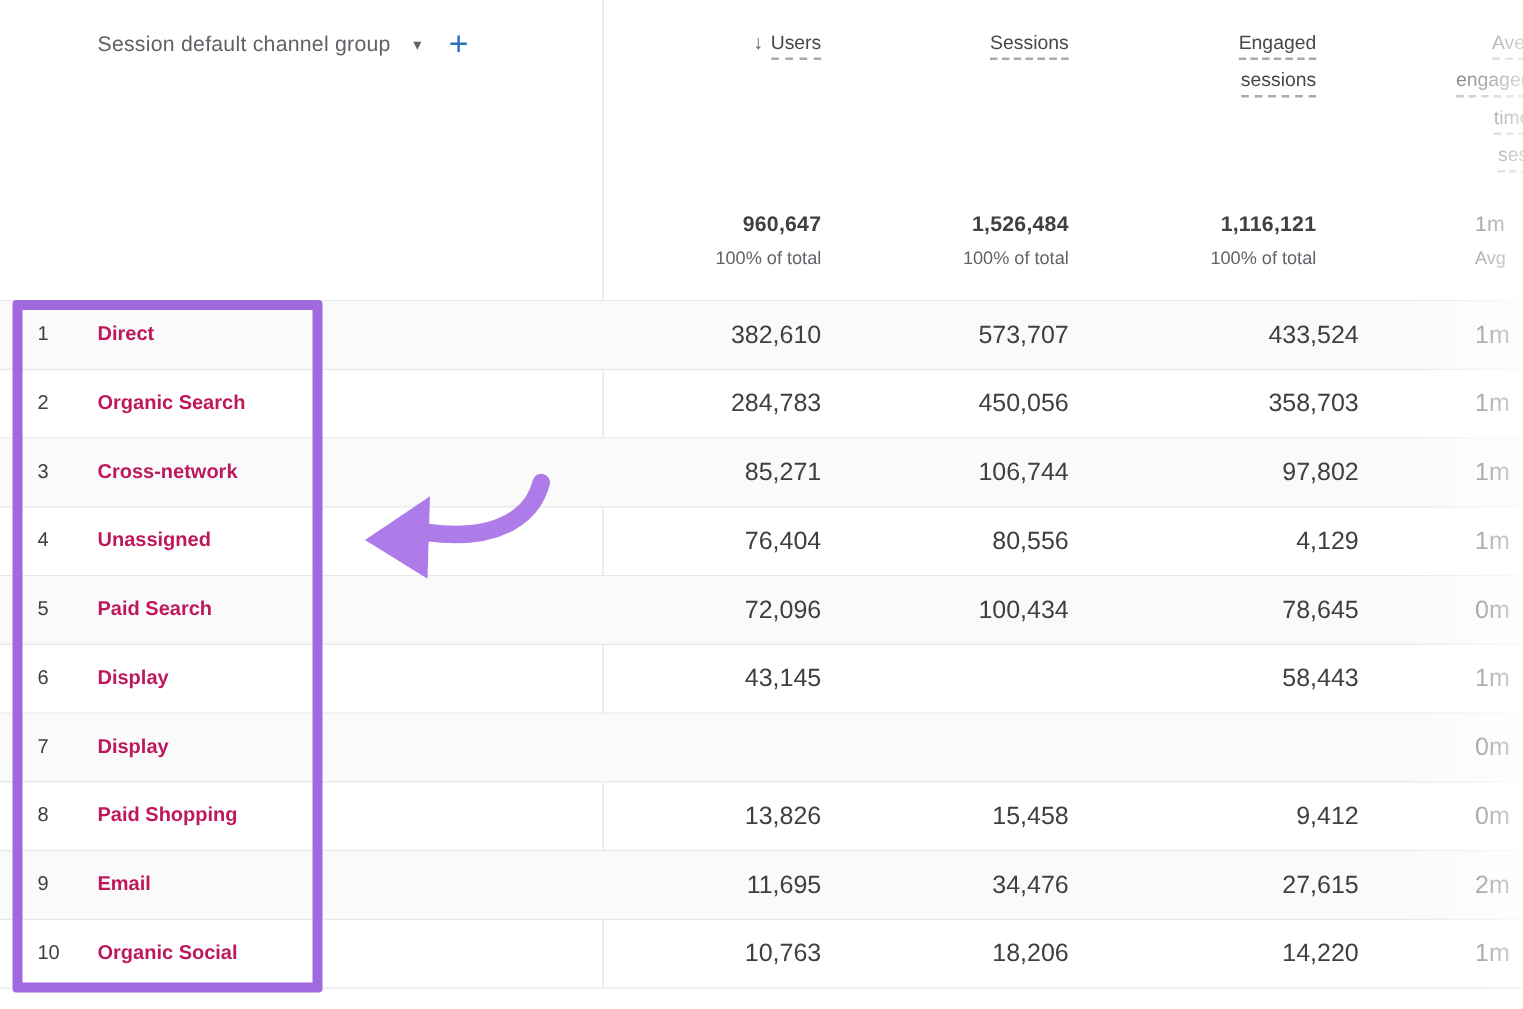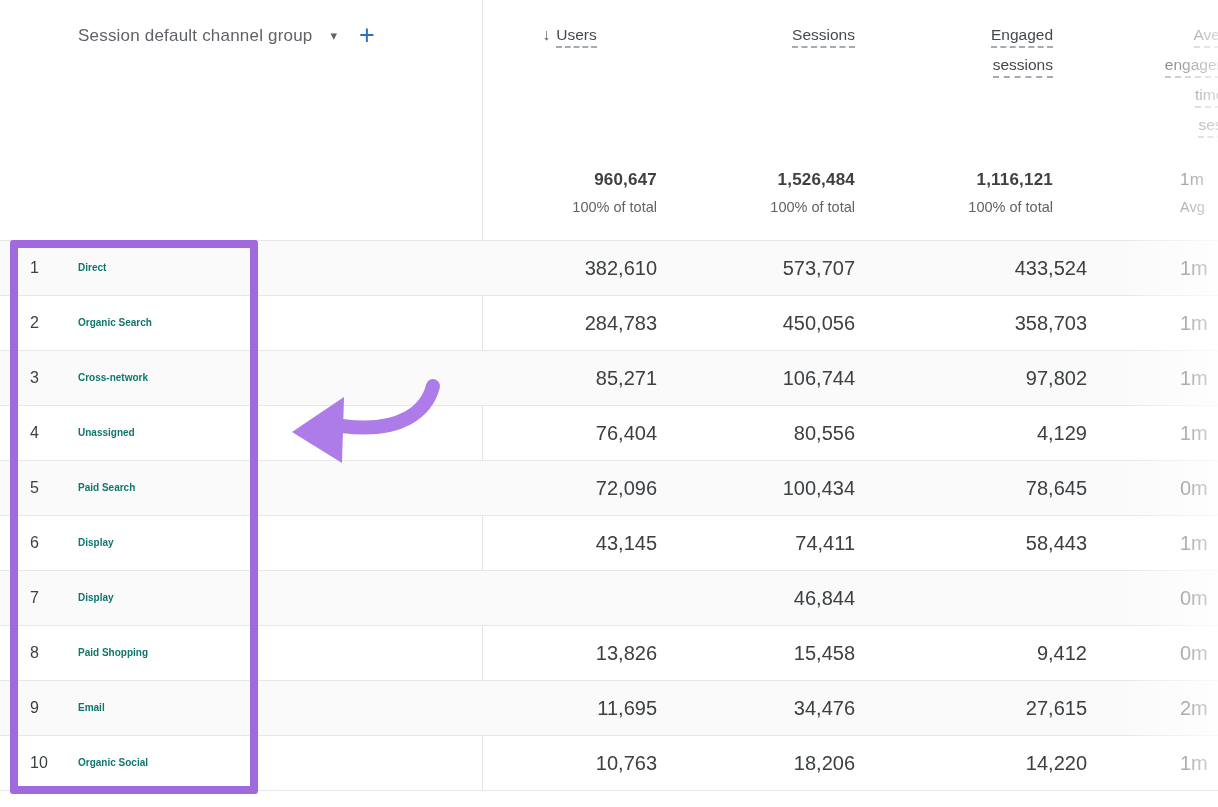--- a/index.html
+++ b/index.html
@@ -13,42 +13,42 @@
   
   .dim-header{position:absolute;left:78px;top:22px;display:flex;align-items:center;gap:14px;}
   .dim-label{font-size:17px;color:#5f6368;letter-spacing:.2px;}
   .caret{font-size:13px;color:#5f6368;margin-left:4px;cursor:pointer;}
   .plus-btn{font-size:27px;font-weight:500;color:#2e6fc0;background:none;border:none;
     padding:0;line-height:1;cursor:pointer;margin-left:8px;}
 
   
   .colh{position:absolute;top:20px;text-align:right;font-size:15.5px;color:#45494d;line-height:30px;}
   .colh .dash{display:inline-block;border-bottom:2px dashed #a6abb0;padding-bottom:2px;line-height:1.25;}
-  .colh.users{left:482px;width:175px;text-align:center;}
+  .colh.users{left:482px;width:175px;}
   .colh.sessions{left:680px;width:175px;}
   .colh.engaged{left:878px;width:175px;}
   .colh.avg{left:1076px;width:175px;}
   .sort-arrow{color:#5f6368;font-size:16px;margin-right:6px;}
 
   
   .total{position:absolute;top:170px;text-align:right;}
   .total .num{font-size:17px;font-weight:700;color:#404040;letter-spacing:.2px;}
   .total .sub{font-size:14.5px;color:#5f6368;margin-top:9px;}
   .total.users{left:482px;width:175px;}
   .total.sessions{left:680px;width:175px;}
   .total.engaged{left:878px;width:175px;}
   .total.avg{left:1076px;width:175px;text-align:left;padding-left:104px;box-sizing:content-box;}
   .total.avg .num{font-weight:400;color:#4a4e52;}
 
   
   .rows{position:absolute;left:0;top:240px;width:1218px;border-top:1px solid #e7e7e7;}
   .row{position:relative;height:54px;border-bottom:1px solid #e7e7e7;}
   .row:nth-child(odd){background:#fafafa;}
   .row .rank{position:absolute;left:30px;top:0;line-height:54px;font-size:16px;color:#3c4043;}
-  .row .channel{position:absolute;left:78px;top:0;line-height:54px;font-size:10px;font-weight:600;color:#0f766e;}
+  .row .channel{position:absolute;left:78px;top:0;line-height:54px;font-size:16px;font-weight:600;color:#be185d;}
   .cell{position:absolute;top:0;line-height:54px;font-size:20px;color:#3c4043;text-align:right;}
   .cell.c-users{left:482px;width:175px;}
   .cell.c-sessions{left:680px;width:175px;}
   .cell.c-engaged{left:912px;width:175px;}
   .cell.c-avg{left:1076px;width:175px;text-align:left;padding-left:104px;box-sizing:content-box;color:#55595d;}
 
   
   .fade{position:absolute;right:0;top:0;width:95px;height:790px;z-index:4;pointer-events:none;
     background:linear-gradient(to right, rgba(255,255,255,0), rgba(255,255,255,.78));}
 
@@ -142,28 +142,26 @@
       <span class="channel">Paid Search</span>
       <span class="cell c-users">72,096</span>
       <span class="cell c-sessions">100,434</span>
       <span class="cell c-engaged">78,645</span>
       <span class="cell c-avg">0m</span>
     </div>
     <div class="row">
       <span class="rank">6</span>
       <span class="channel">Display</span>
       <span class="cell c-users">43,145</span>
-      <span class="cell c-sessions">74,411</span>
       <span class="cell c-engaged">58,443</span>
       <span class="cell c-avg">1m</span>
     </div>
     <div class="row">
       <span class="rank">7</span>
       <span class="channel">Display</span>
-      <span class="cell c-sessions">46,844</span>
       <span class="cell c-avg">0m</span>
     </div>
     <div class="row">
       <span class="rank">8</span>
       <span class="channel">Paid Shopping</span>
       <span class="cell c-users">13,826</span>
       <span class="cell c-sessions">15,458</span>
       <span class="cell c-engaged">9,412</span>
       <span class="cell c-avg">0m</span>
     </div>

